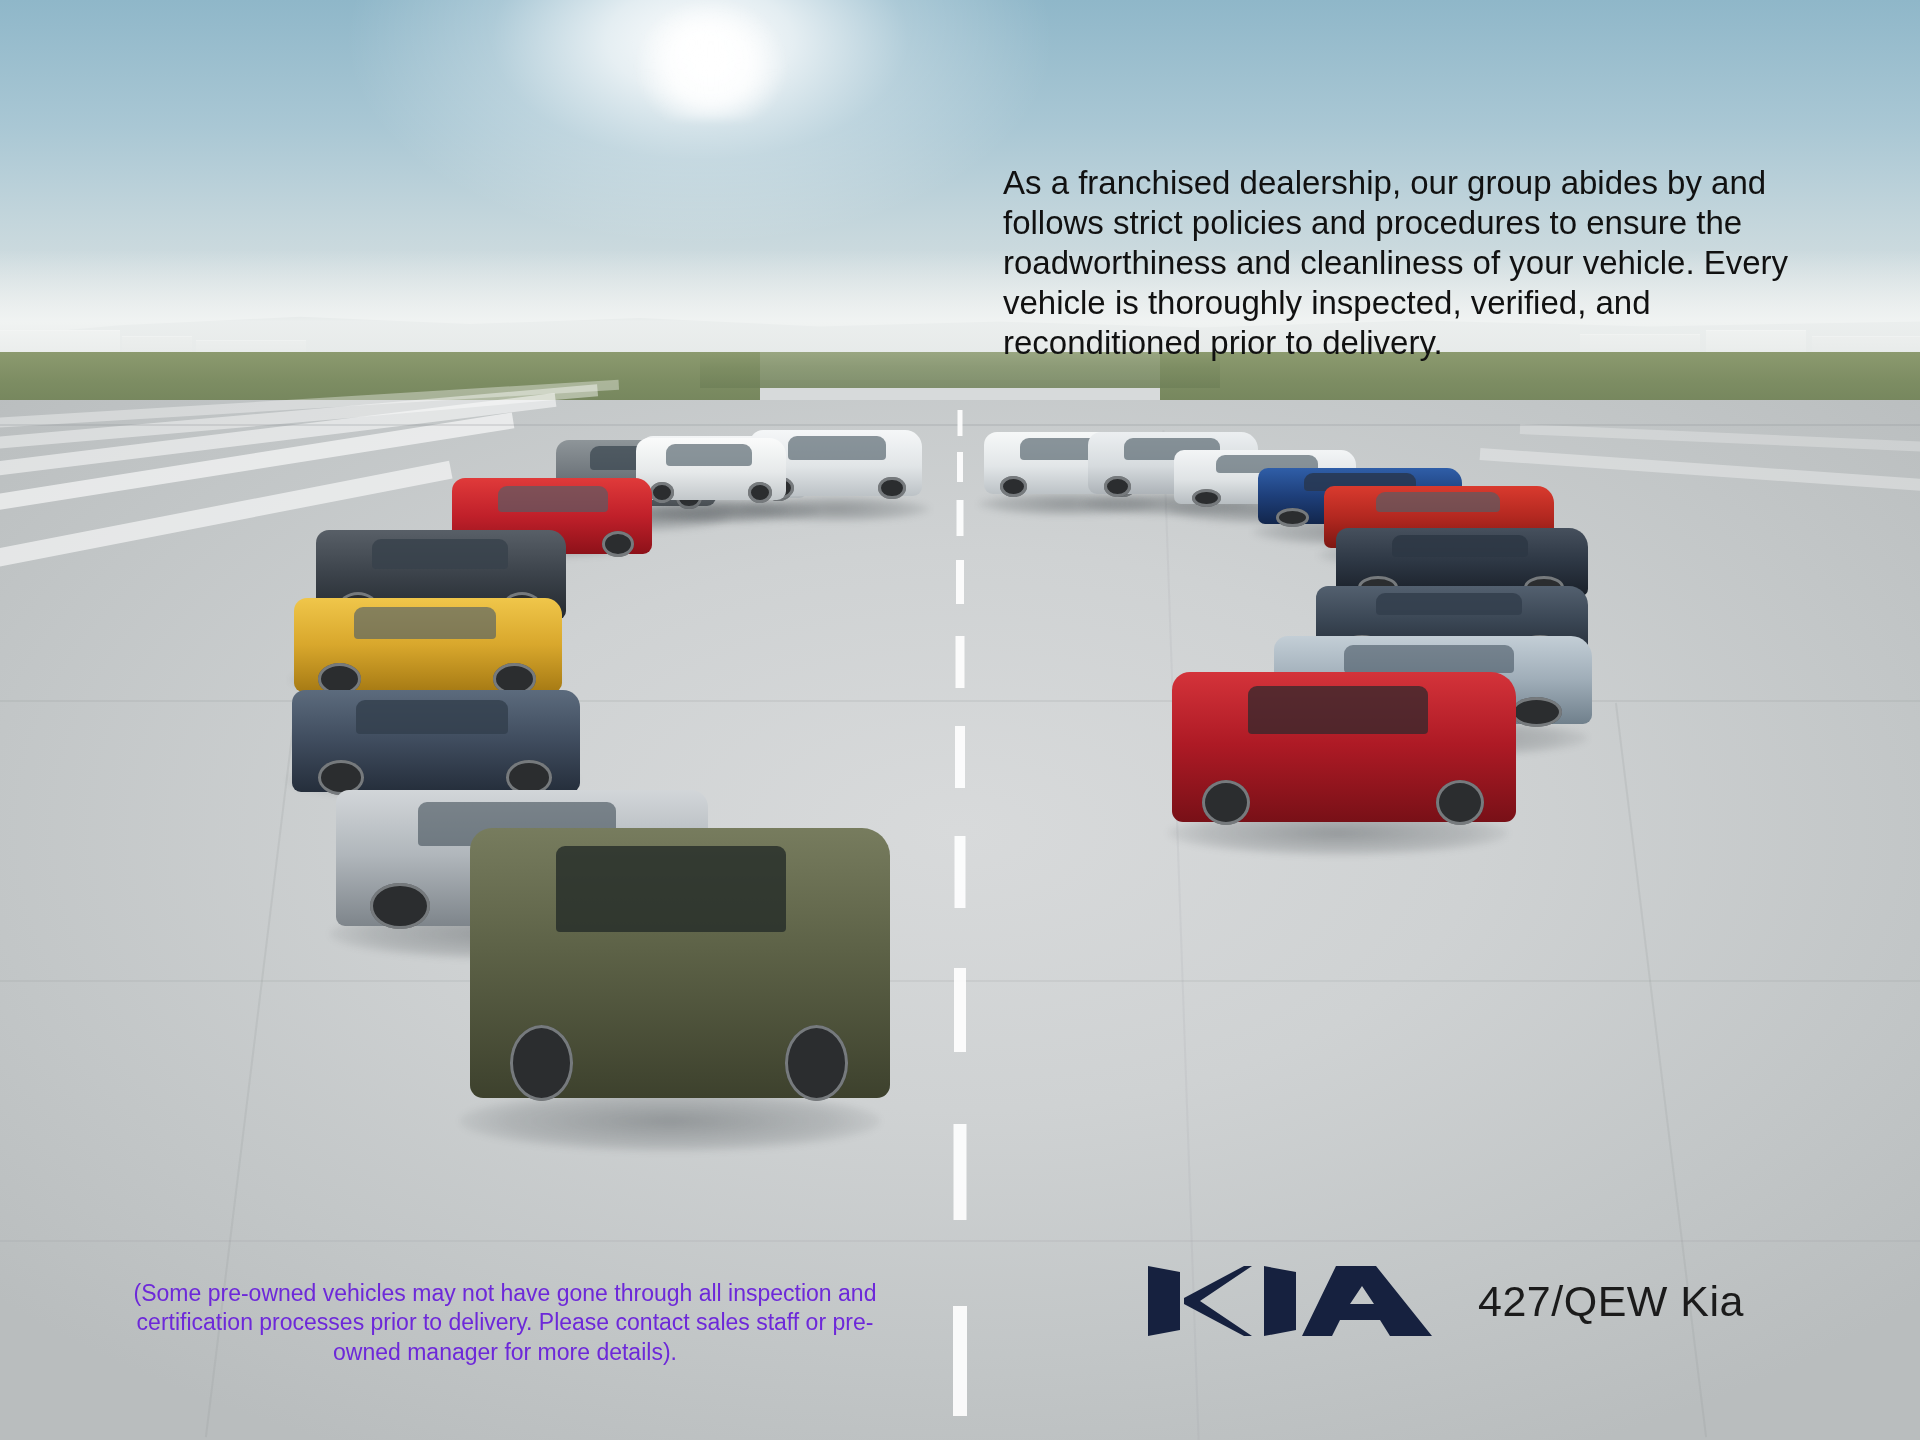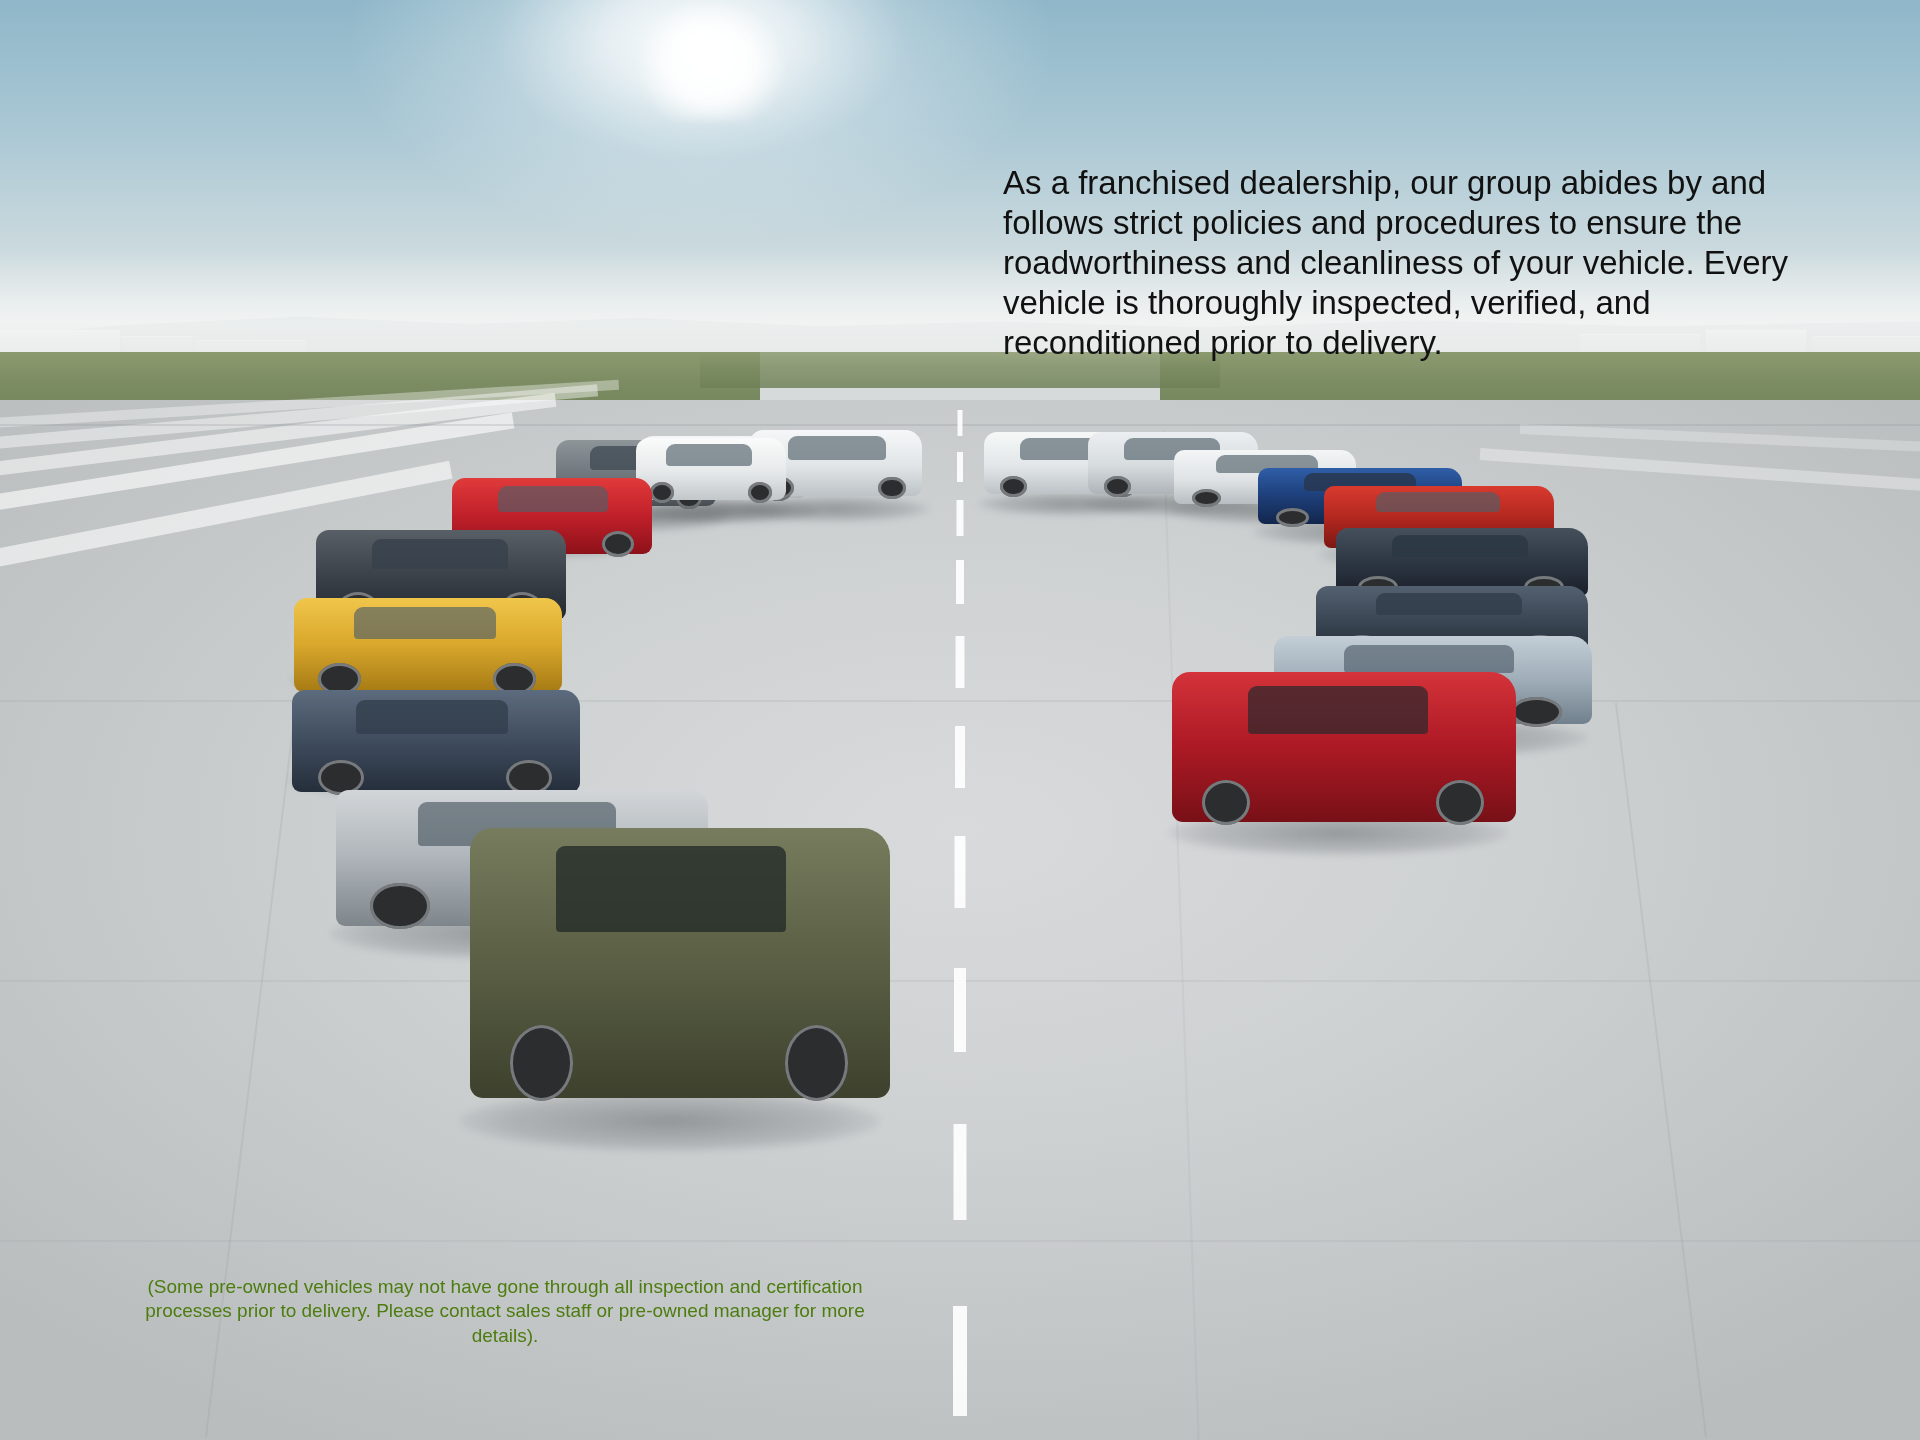--- a/index.html
+++ b/index.html
@@ -122,23 +122,23 @@
     color: #111111;
   }
 
   
   .disclaimer {
     position: absolute;
     left: 110px;
     top: 1256px;
     width: 790px;
     text-align: center;
-    font-size: 19px;
+    font-size: 23px;
     line-height: 1.28;
-    color: #4d7c0f;
+    color: #6d28d9;
   }
 
   
   .logo-wrap {
     position: absolute;
     left: 1140px;
     top: 1258px;
     display: flex;
     align-items: center;
     gap: 38px;
@@ -396,14 +396,31 @@
       <div class="wheel" style="right:32px; width:14%; height:30%;"></div>
     </div>
 
   </div>
 
 
   <p class="bodycopy">As a franchised dealership, our group abides by and follows strict policies and procedures to ensure the roadworthiness and cleanliness of your vehicle.  Every vehicle is thoroughly inspected, verified, and reconditioned prior to delivery.</p>
 
   <p class="disclaimer">(Some pre-owned vehicles may not have gone through all inspection and certification processes prior to delivery. Please contact sales staff or pre-owned manager for more details).</p>
 
+  <div class="logo-wrap">
+    <span class="kia-logo">
+      <svg width="300" height="86" viewBox="0 0 300 86" aria-hidden="true">
+        <g fill="#16213f">
+
+          <path d="M8 8 L40 14 L40 72 L8 78 Z"></path>
+          <path d="M44 40 L104 8 L112 8 L60 43 L112 78 L104 78 L44 46 Z"></path>
+
+          <path d="M124 8 L156 14 L156 72 L124 78 Z"></path>
+
+          <path d="M196 8 L236 8 L292 78 L250 78 L240 62 L200 62 L192 78 L162 78 Z
+                   M210 46 L234 46 L222 28 Z"></path>
+        </g>
+      </svg>
+    </span>
+    <span class="dealer-name">427/QEW Kia</span>
+  </div>
 
 </div>
 
 </body></html>

